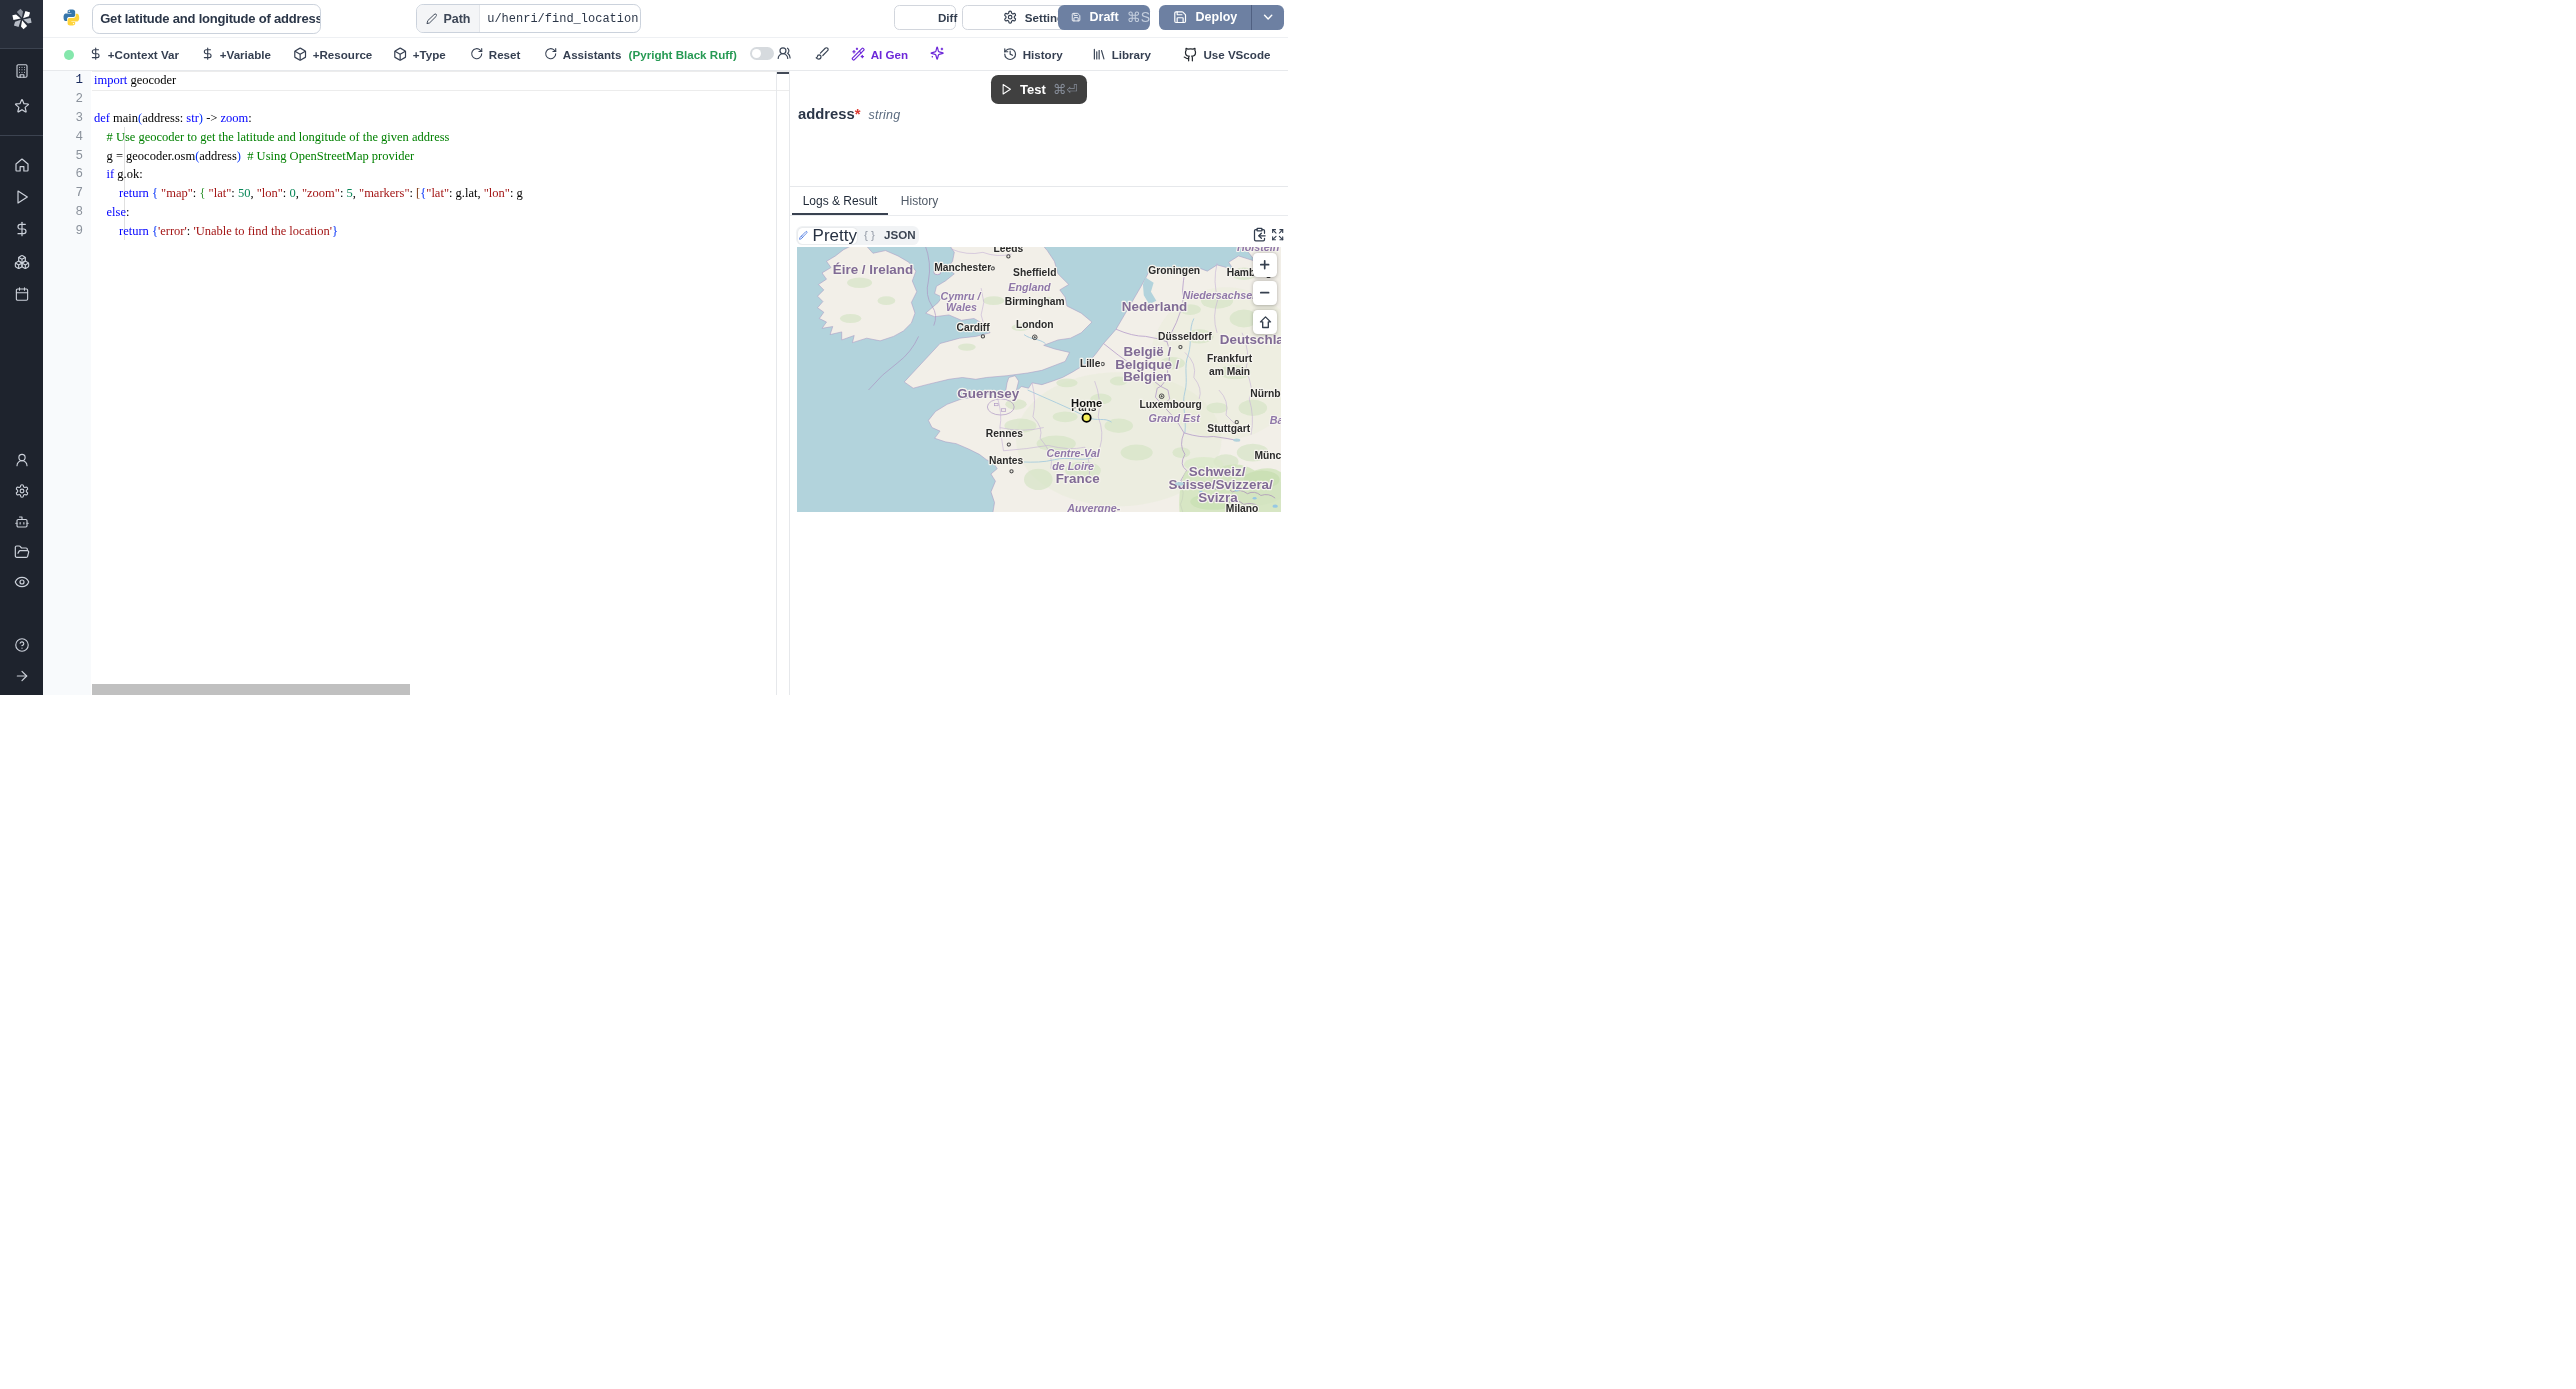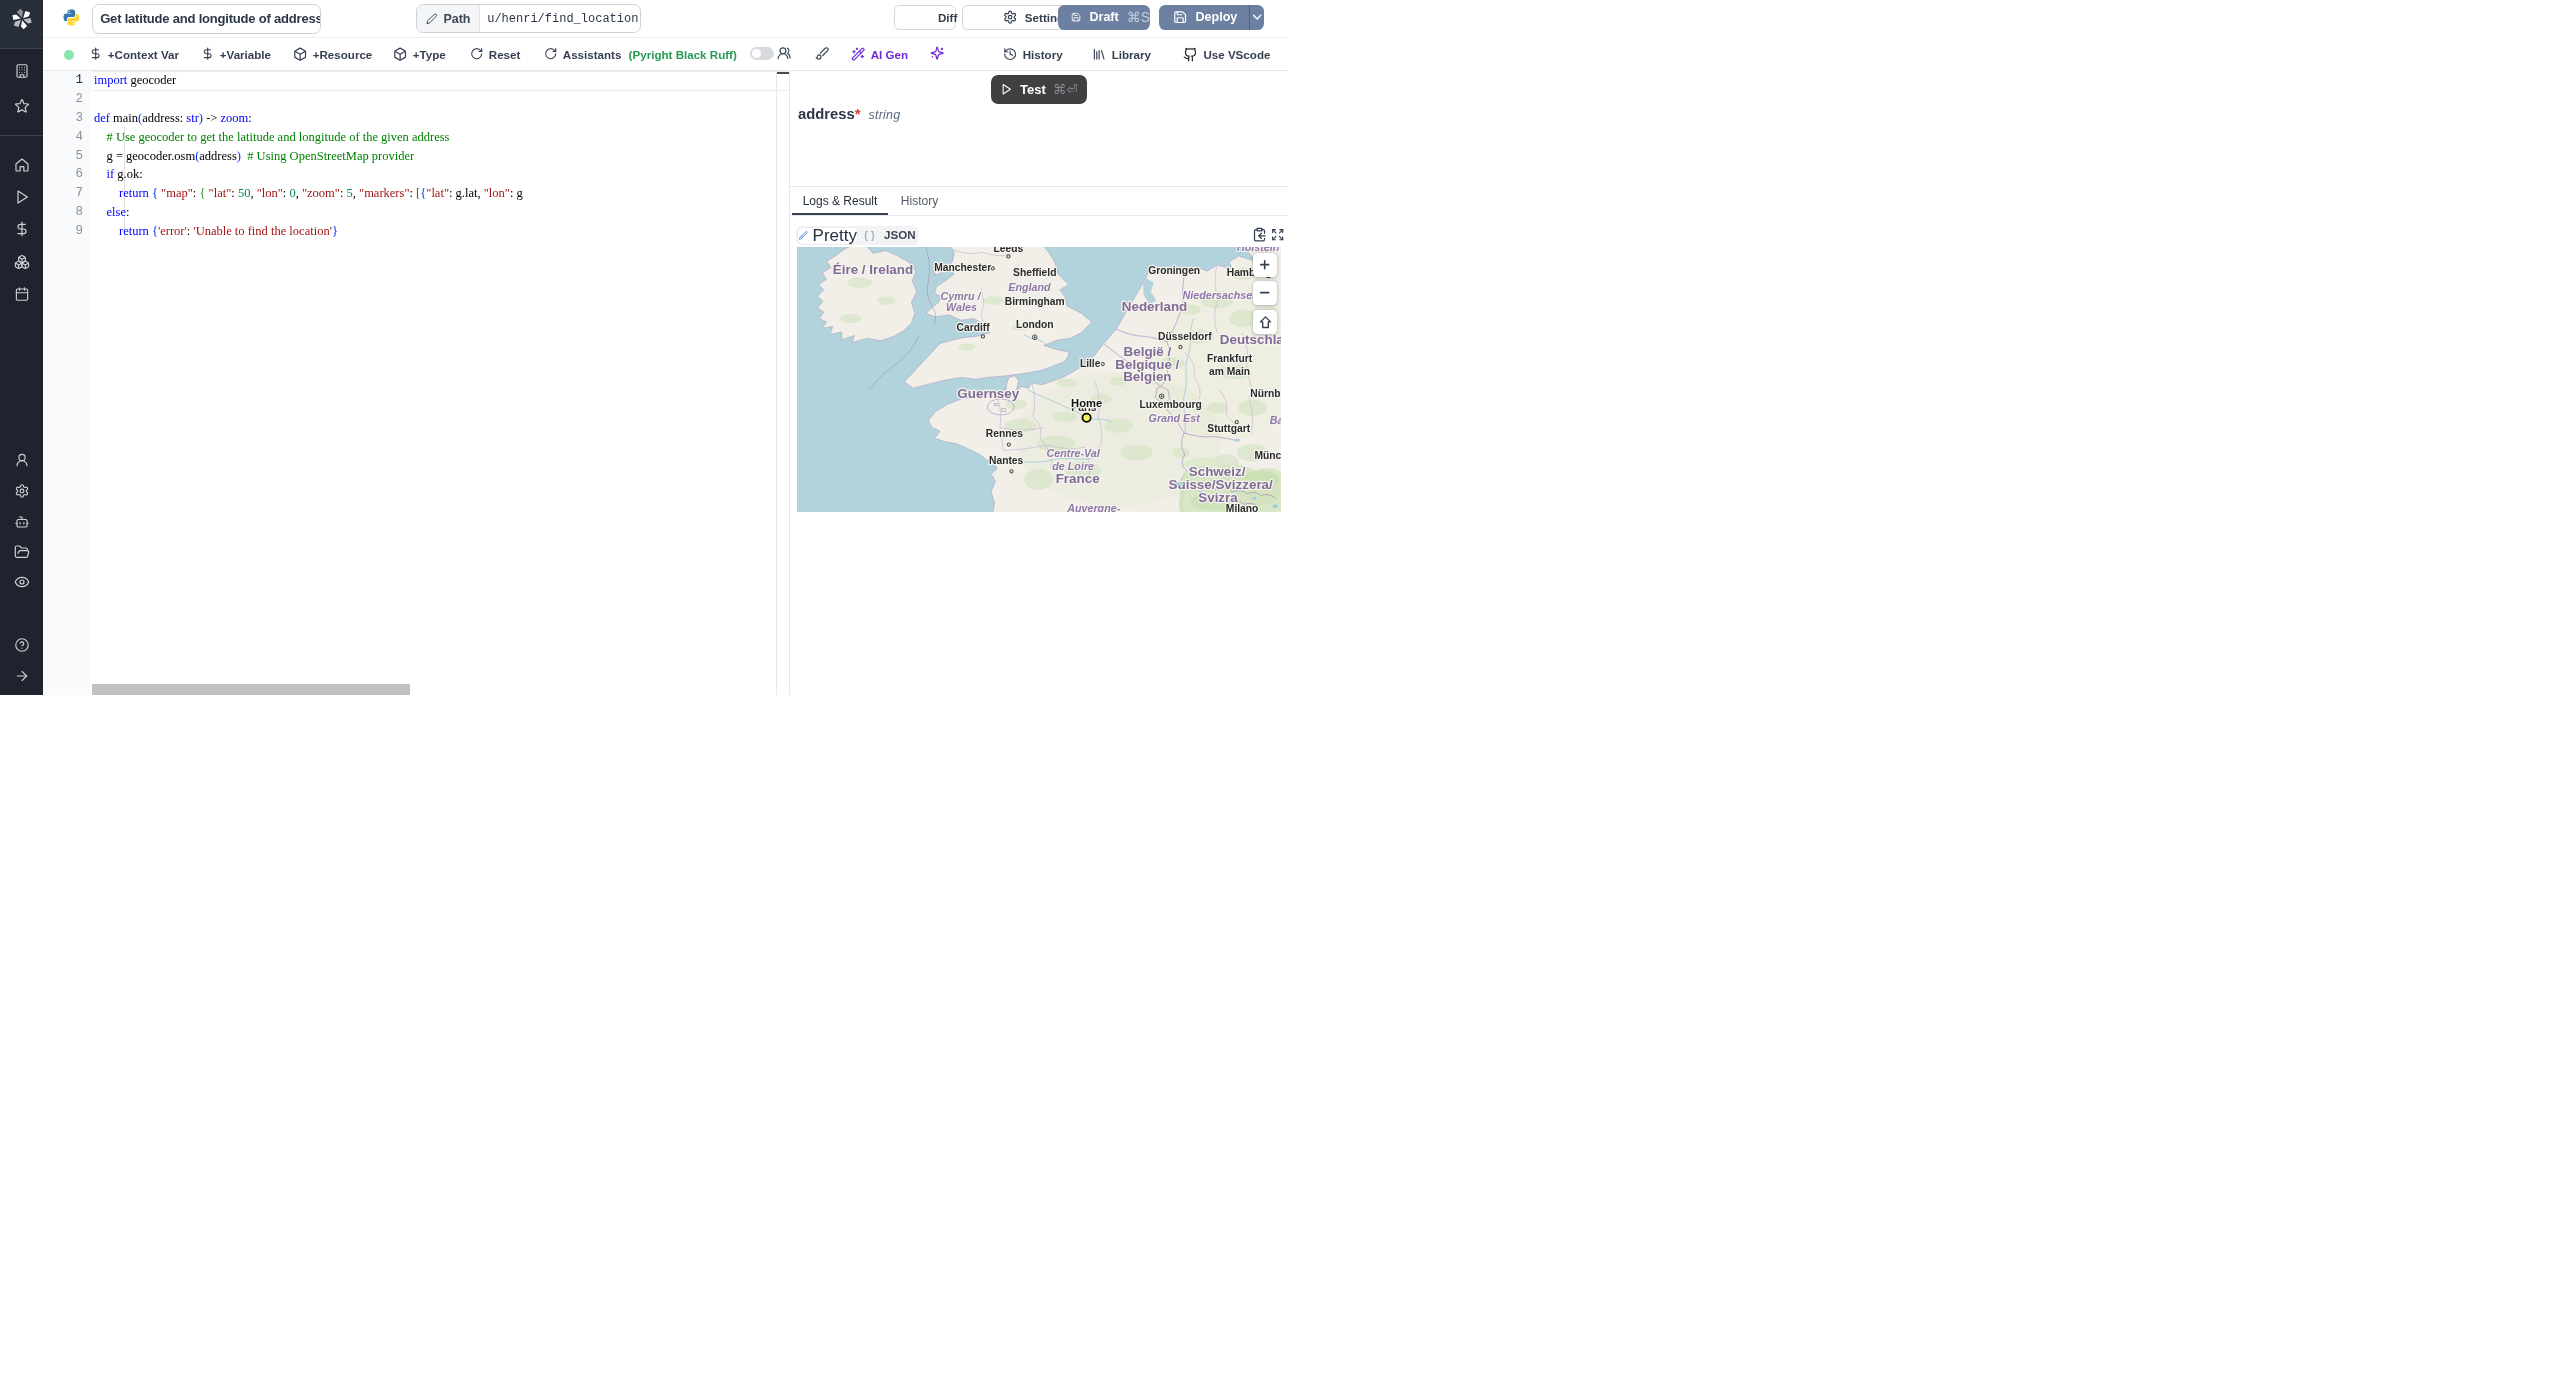--- a/index.html
+++ b/index.html
@@ -151,21 +151,21 @@
   Settings</div>
 <div class="dbtn" style="left:1058px; width:92px; padding-left:13.4px; gap:8px;">
   <svg width="14.3" height="14.3" viewBox="0 0 24 24" fill="none" stroke="#fff" stroke-width="2" stroke-linecap="round" stroke-linejoin="round">
         <path d="M15.2 3a2 2 0 0 1 1.4.6l3.8 3.8a2 2 0 0 1 .6 1.4V19a2 2 0 0 1-2 2H5a2 2 0 0 1-2-2V5a2 2 0 0 1 2-2z"></path>
         <path d="M17 21v-7a1 1 0 0 0-1-1H8a1 1 0 0 0-1 1v7"></path>
         <path d="M7 3v4a1 1 0 0 0 1 1h7"></path>
       </svg>
   <span>Draft</span>
       <span style="color:#c3cddd; font-weight:normal; font-size:14px;">⌘S</span>
     </div>
-<div class="dbtn" style="left:1159px; width:105px;">
+<div class="dbtn" style="left:1159px; width:125px;">
   <div style="display:flex; align-items:center; gap:8px; padding-left:14.3px; width:92px;">
   <svg width="14.3" height="14.3" viewBox="0 0 24 24" fill="none" stroke="#fff" stroke-width="2" stroke-linecap="round" stroke-linejoin="round">
           <path d="M15.2 3a2 2 0 0 1 1.4.6l3.8 3.8a2 2 0 0 1 .6 1.4V19a2 2 0 0 1-2 2H5a2 2 0 0 1-2-2V5a2 2 0 0 1 2-2z"></path>
           <path d="M17 21v-7a1 1 0 0 0-1-1H8a1 1 0 0 0-1 1v7"></path>
           <path d="M7 3v4a1 1 0 0 0 1 1h7"></path>
         </svg>
   <span>Deploy</span>
       </div>
   <div style="width:0.9px; height:25px; background:#506081;"></div>
   <div style="flex:1; display:flex; align-items:center; justify-content:center;">

